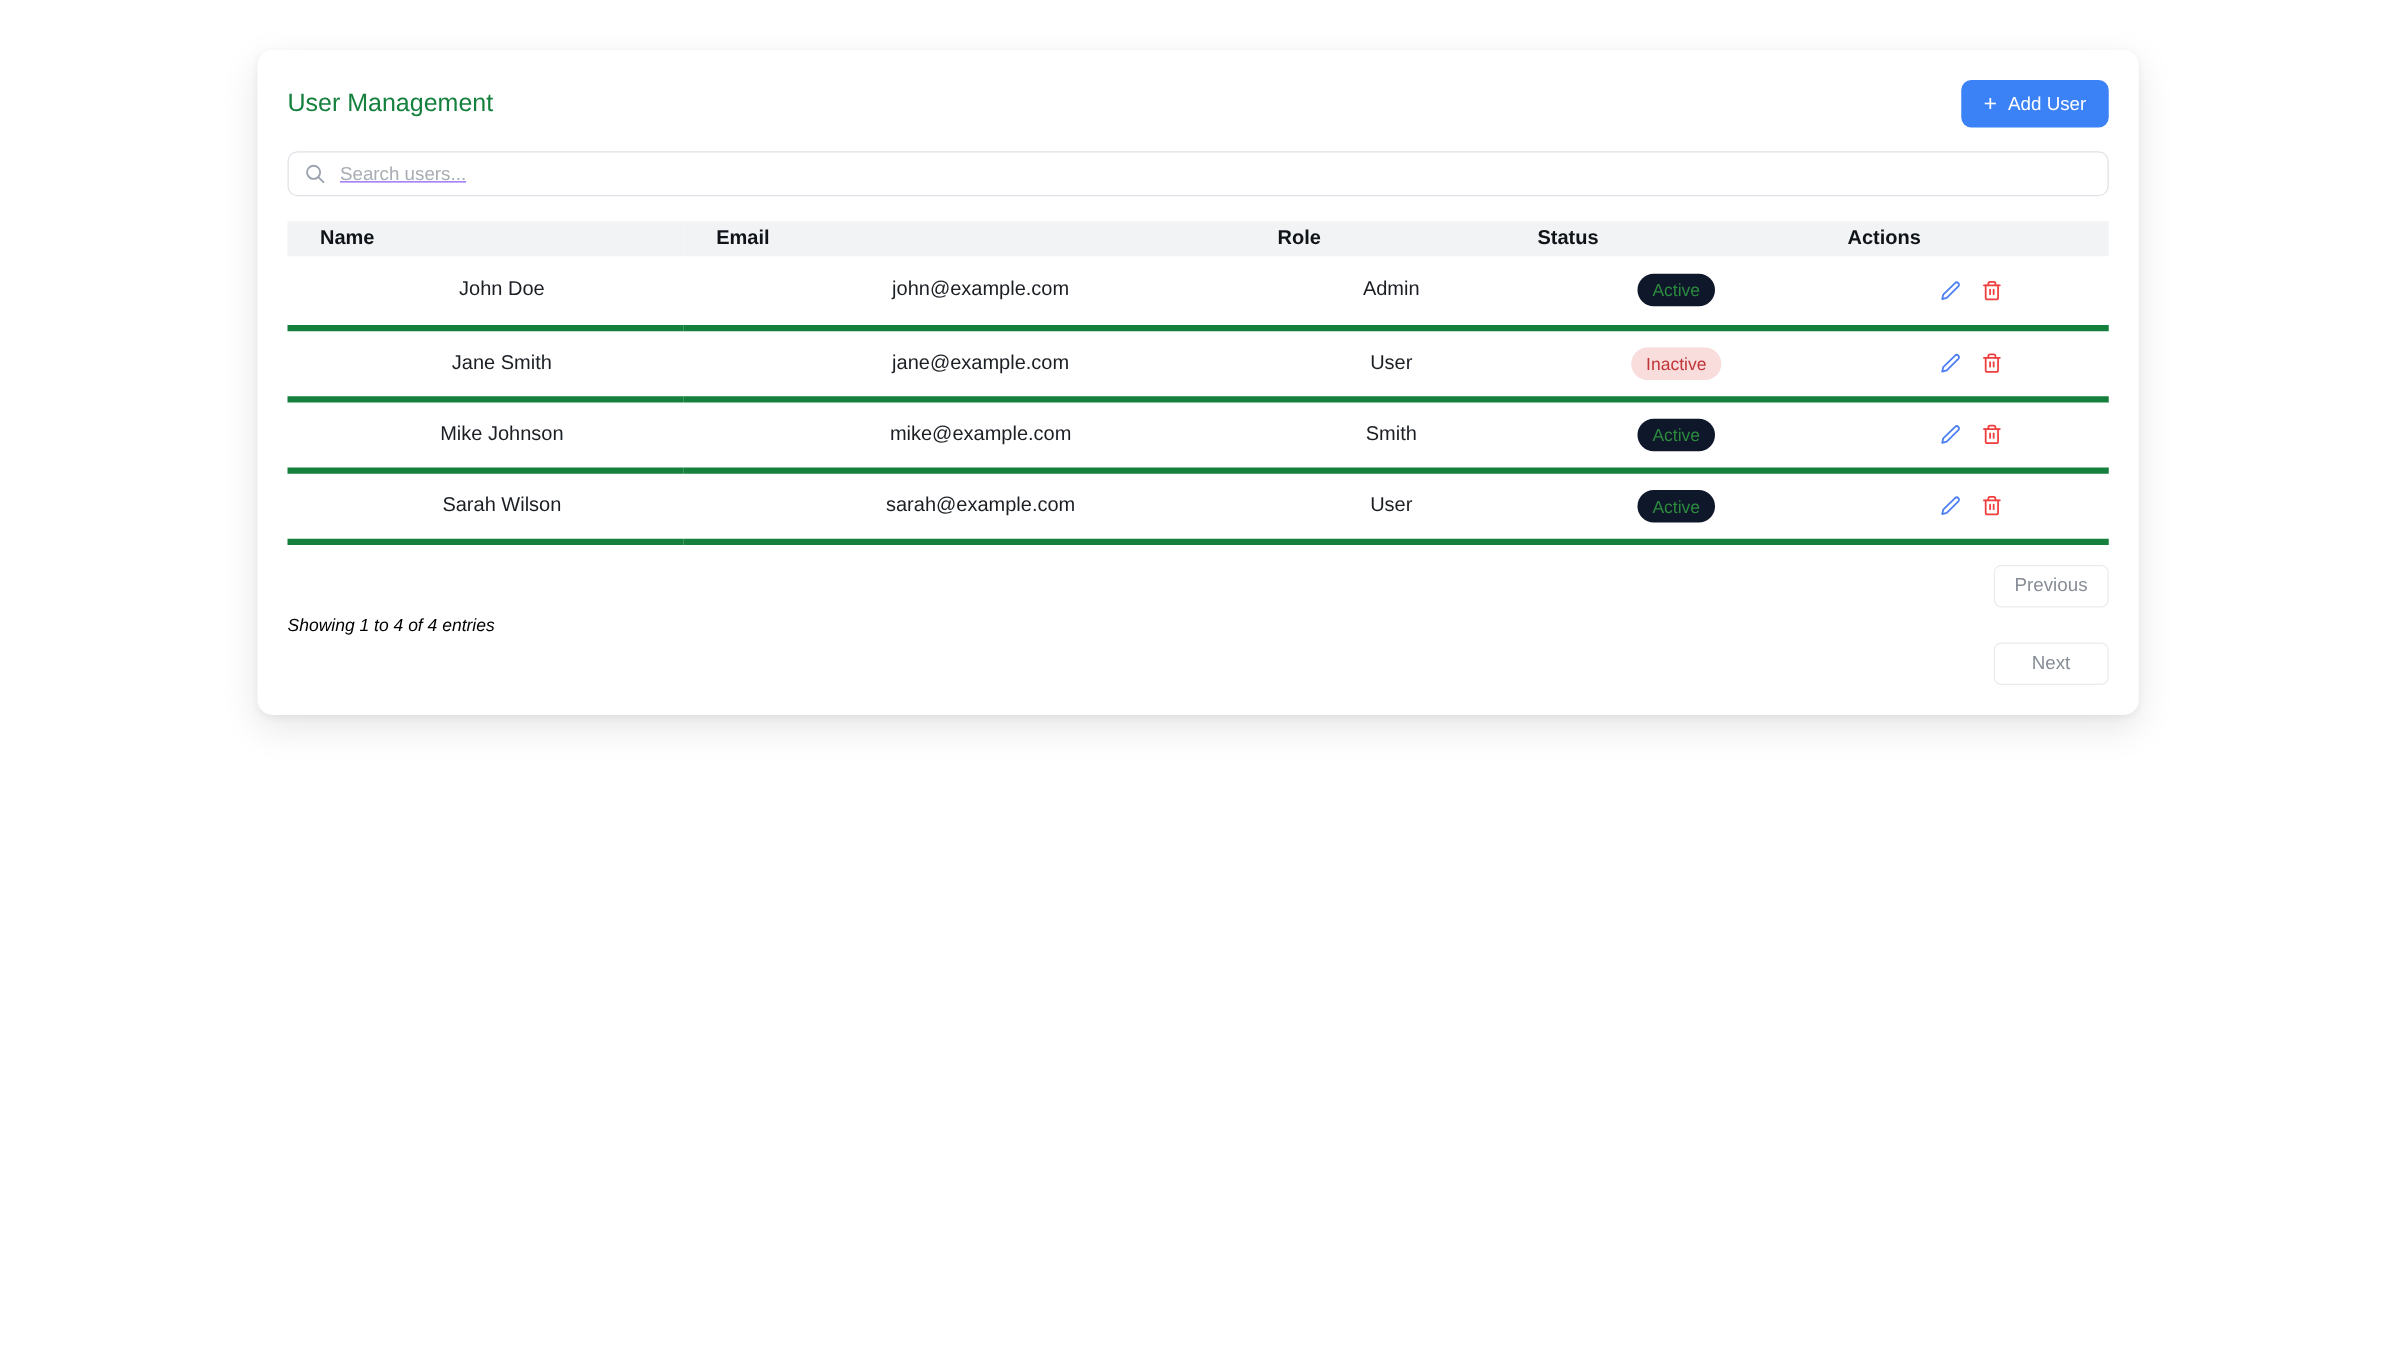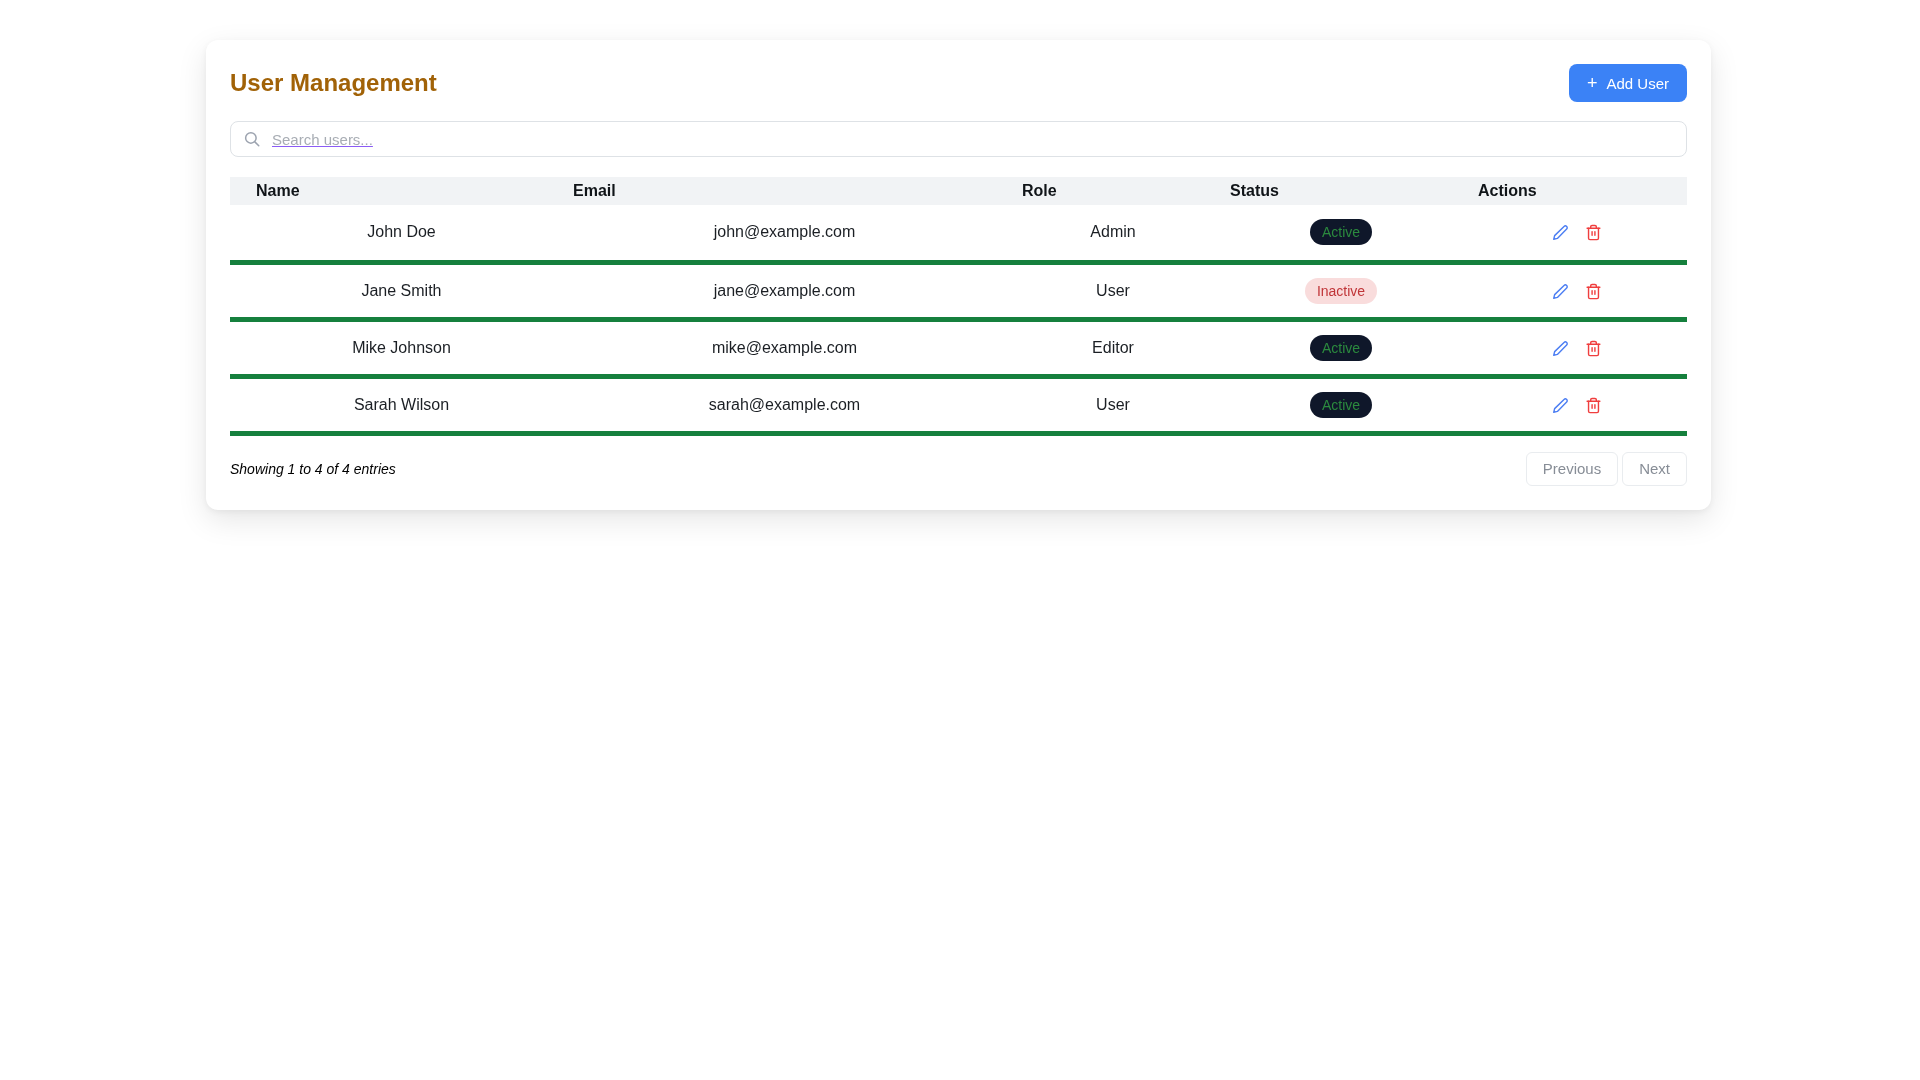--- a/index.html
+++ b/index.html
@@ -9,21 +9,21 @@
     font-family:"Liberation Sans", sans-serif;
     overflow:hidden;
   }
   .card {
     position:absolute; left:206px; top:40px; width:1505px;
     background:#ffffff; border-radius:12px;
     box-shadow:0 2px 6px rgba(0,0,0,.05), 0 10px 30px rgba(0,0,0,.10);
     padding:24px;
   }
   .card-header { display:flex; justify-content:space-between; align-items:center; height:38px; }
-  .page-title { font-size:24px; font-weight:700; color:#a16207; }
+  .page-title { font-size:20px; font-weight:400; color:#15803d; }
   .add-btn {
     display:flex; align-items:center; gap:9px;
     background:#3b82f6; color:#ffffff; border:none; border-radius:8px;
     height:38px; padding:0 18px; font-size:15px; cursor:pointer; font-family:inherit;
   }
   .add-btn .plus-glyph { font-size:18px; font-weight:400; line-height:1; margin-top:-1px; }
   .search-wrap { position:relative; margin-top:19px; }
   .search-input {
     width:100%; height:36px; border:1px solid #dee2e6; border-radius:8px;
     padding:0 14px 0 41px; font-size:15px; color:#8b5cf6; font-family:inherit; outline:none;
@@ -48,21 +48,21 @@
   .badge { display:inline-block; font-size:14px; line-height:1; padding:6px 12px; border-radius:13px; }
   .badge-active   { background:#0f172a; color:#2b8a3e; }
   .badge-inactive { background:#f9dcdc; color:#c03538; }
   .actions-cell { white-space:nowrap; }
   .icon-btn { background:none; border:none; cursor:pointer; padding:0; margin-right:11px; vertical-align:middle; }
   .icon-btn svg { width:17px; height:17px; display:block; }
   .edit-color   { color:#4c7ef3; }
   .delete-color { color:#f03e3e; }
   .card-footer { display:flex; justify-content:space-between; align-items:center; margin-top:16px; }
   .summary { font-size:14px; color:#000000;font-style:italic; }
-  .pager { display:flex; gap:4px; }
+  .pager { display:flex; gap:28px;flex-direction:column; }
   .pager-btn {
     height:34px; padding:0 16px; background:#ffffff;
     border:1px solid #e9ecef; border-radius:6px;
     color:#878d96; font-size:15px; cursor:pointer; font-family:inherit;
   }
 </style>
 </head>
 <body>
 
 <div class="card">
@@ -145,21 +145,21 @@
           <path d="M8 6V4a2 2 0 0 1 2-2h4a2 2 0 0 1 2 2v2"></path>
           <line x1="10" y1="11" x2="10" y2="16"></line>
           <line x1="14" y1="11" x2="14" y2="16"></line>
         </svg>
       </button>
     </td>
   </tr>
         <tr>
     <td>Mike Johnson</td>
     <td>mike@example.com</td>
-    <td>Editor</td>
+    <td>Smith</td>
     <td>
       <span class="badge badge-active">Active</span>
     </td>
     <td class="actions-cell">
       <button class="icon-btn edit-color" title="">
         <svg viewBox="0 0 24 24" fill="none" stroke="currentColor" stroke-width="2" stroke-linejoin="round" stroke-linecap="round">
           <path d="M17 3.5a2.6 2.6 0 0 1 3.7 3.7L7.6 20.3 2.5 21.5l1.2-5.1Z"></path>
         </svg>
       </button>
       <button class="icon-btn delete-color" title="">

